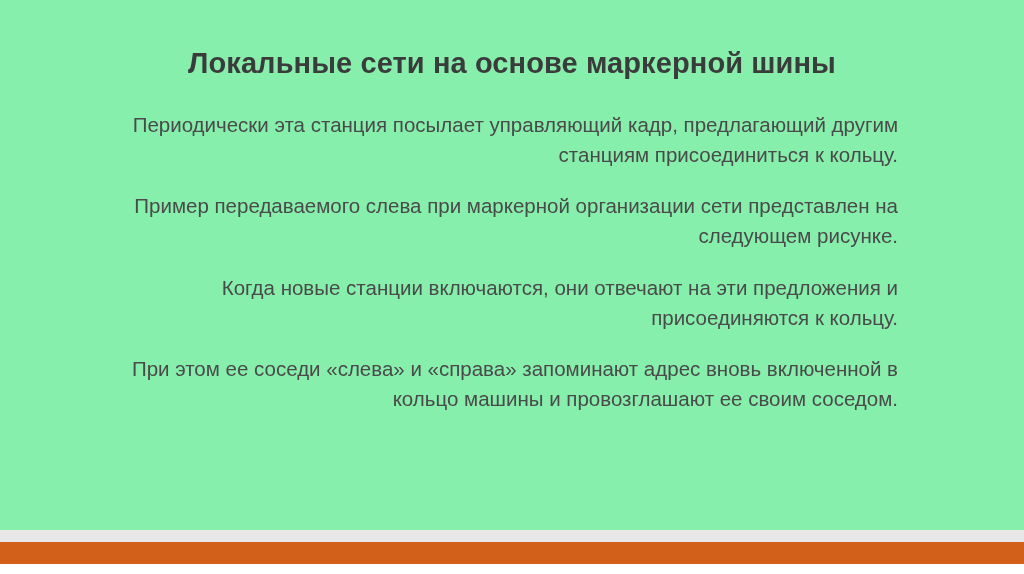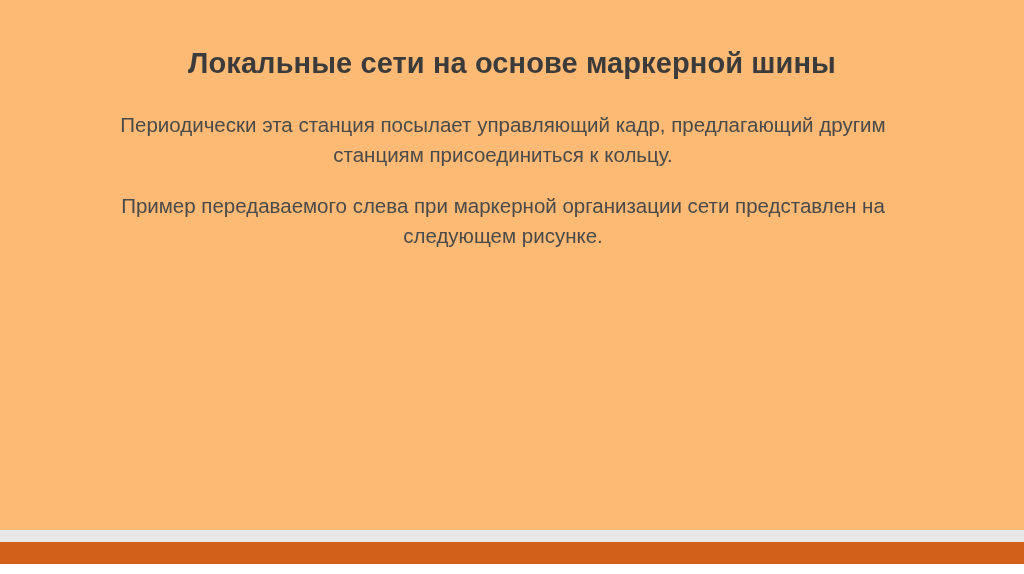--- a/index.html
+++ b/index.html
@@ -10,21 +10,21 @@
     width: 1024px;
     height: 574px;
     background: #ffffff;
     font-family: "Liberation Sans", sans-serif;
     overflow: hidden;
   }
   .slide {
     position: relative;
     width: 1024px;
     height: 574px;
-    background: #fdba74;
+    background: #86efac;
     box-sizing: border-box;
   }
   .slide-title {
     position: absolute;
     left: 0;
     right: 0;
     top: 27px;
     text-align: center;
     font-size: 29px;
     font-weight: bold;
@@ -36,21 +36,21 @@
     position: absolute;
     left: 108px;
     top: 110px;
     width: 790px;
   }
   .para {
     font-size: 20.5px;
     line-height: 1.47;
     color: #4a4a4a;
     margin: 0 0 21px 0;
-    text-align: center;
+    text-align: right;
   }
   .para:last-child {
     margin-bottom: 0;
   }
   .footer-bar {
     position: absolute;
     left: 0;
     bottom: 0;
     width: 1024px;
     height: 44px;
@@ -83,20 +83,22 @@
 </head>
 <body>
 
 <div class="slide">
 
   <h1 class="slide-title">Локальные сети на основе маркерной шины</h1>
 
   <div class="body-block">
     <p class="para">Периодически эта станция посылает управляющий кадр, предлагающий другим станциям присоединиться к кольцу.</p>
     <p class="para">Пример передаваемого слева при маркерной организации сети представлен на следующем рисунке.</p>
+    <p class="para">Когда новые станции включаются, они отвечают на эти предложения и присоединяются к кольцу.</p>
+    <p class="para">При этом ее соседи «слева» и «справа» запоминают адрес вновь включенной в кольцо машины и провозглашают ее своим соседом.</p>
   </div>
 
   <div class="footer-bar">
     <div class="band-top"></div>
     <div class="band-orange"></div>
     <div class="band-bottom"></div>
   </div>
 
 </div>
 

